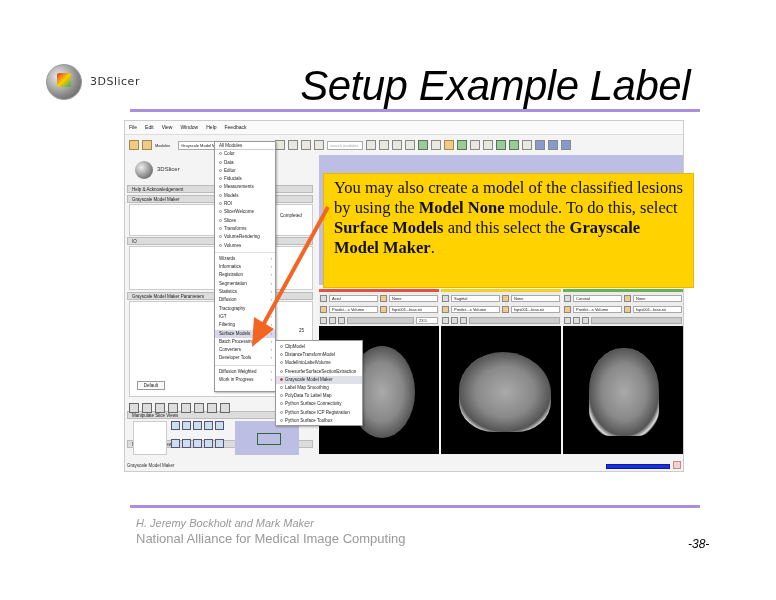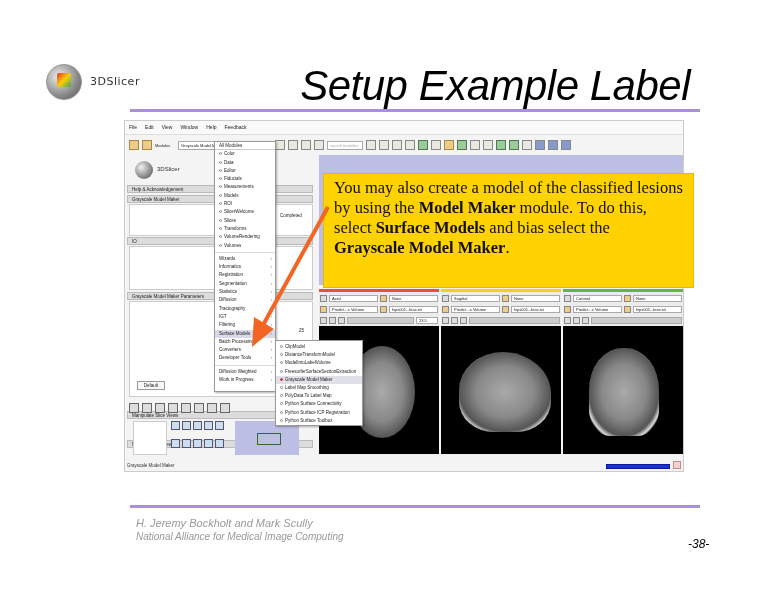--- a/index.html
+++ b/index.html
@@ -6,21 +6,21 @@
 body{width:776px;height:600px;background:#fff;position:relative;overflow:hidden;font-family:"Liberation Sans",sans-serif}
 .abs{position:absolute}
 .logo{left:38px;top:60px;width:100px;height:44px}
 .logo-ball{position:absolute;left:8px;top:4px;width:36px;height:36px;border-radius:50%;background:radial-gradient(circle at 35% 35%,#eee,#888 60%,#555);border:1px solid #999}
 .logo-ball:after{content:"";position:absolute;left:10px;top:8px;width:14px;height:14px;background:linear-gradient(135deg,#d33,#fc0,#3a6);border-radius:2px}
 .logo-text{position:absolute;left:52px;top:15px;font-size:11px;color:#333;letter-spacing:0.5px;font-family:"DejaVu Sans",sans-serif}
 .title{right:86px;top:62px;font-size:42px;font-style:italic;color:#000;letter-spacing:-0.5px}
 .rule-top{left:130px;top:109px;width:570px;height:3px;background:#a98fdc}
 .rule-bot{left:130px;top:505px;width:570px;height:3px;background:#a98fdc}
 .footer1{left:136px;top:517px;font-size:11px;color:#999;font-style:italic}
-.footer2{left:136px;top:531px;font-size:10px;color:#999;font-style:italic}
+.footer2{left:136px;top:531px;font-size:13px;color:#999;}
 .pagenum{left:688px;top:537px;font-size:12px;font-style:italic;color:#000}
 .app{left:124px;top:120px;width:560px;height:352px;border:1px solid #ccc;background:#f4f4f4;font-size:5px;color:#222}
 .menubar{position:absolute;left:0;top:0;width:100%;height:14px;background:#fafafa;border-bottom:1px solid #ddd;display:flex;gap:8px;padding:3px 4px}
 .toolbar{position:absolute;left:0;top:15px;width:100%;height:18px;display:flex;align-items:center;gap:3px;padding:2px 4px;background:#f4f4f4}
 .tb{width:10px;height:10px;border:1px solid #888;background:#e8e8e0}
 .tb.g{background:#9c9;border-color:#575}
 .tb.y{background:#ec8;border-color:#a84}
 .tb.b{background:#89c}
 .modsel{width:58px;height:9px;border:1px solid #aaa;background:#fff;font-size:4px;padding:1px 2px}
 .search{width:36px;height:9px;border:1px solid #aaa;background:#fff;color:#aaa;font-size:4px;padding:1px 2px}
@@ -288,23 +288,23 @@
     <div class="sub-item"><span class="dd-radio"></span><span>Python Surface Connectivity</span></div>
     <div class="sub-item"><span class="dd-radio"></span><span>Python Surface ICP Registration</span></div>
     <div class="sub-item"><span class="dd-radio"></span><span>Python Surface Toolbox</span></div>
   </div>
 
   <div class="statusbar">Grayscale Model Maker</div>
   <div class="progress"></div>
   <div class="progicon"></div>
 </div>
 
-<div class="abs callout" id="callout"><span>You may also create a model of the classified lesions by using the </span><b>Model Maker</b><span> module.  To do this, select </span><b>Surface Models</b><span> and bias select the </span><b>Grayscale Model Maker</b><span>.</span></div>
+<div class="abs callout" id="callout"><span>You may also create a model of the classified lesions by using the </span><b>Model None</b><span> module.  To do this, select </span><b>Surface Models</b><span> and this select the </span><b>Grayscale Model Maker</b><span>.</span></div>
 
 <svg class="abs arrow" viewBox="0 0 100 150">
   <line x1="88" y1="2" x2="22" y2="122" stroke="#f26522" stroke-width="4"></line>
   <polygon points="12,142 14,112 34,124" fill="#f26522"></polygon>
 </svg>
 
 <div class="abs rule-bot"></div>
-<div class="abs footer1">H. Jeremy Bockholt and Mark Scully</div>
+<div class="abs footer1">H. Jeremy Bockholt and Mark Maker</div>
 <div class="abs footer2">National Alliance for Medical Image Computing</div>
 <div class="abs pagenum">-38-</div>
 
 </body></html>

